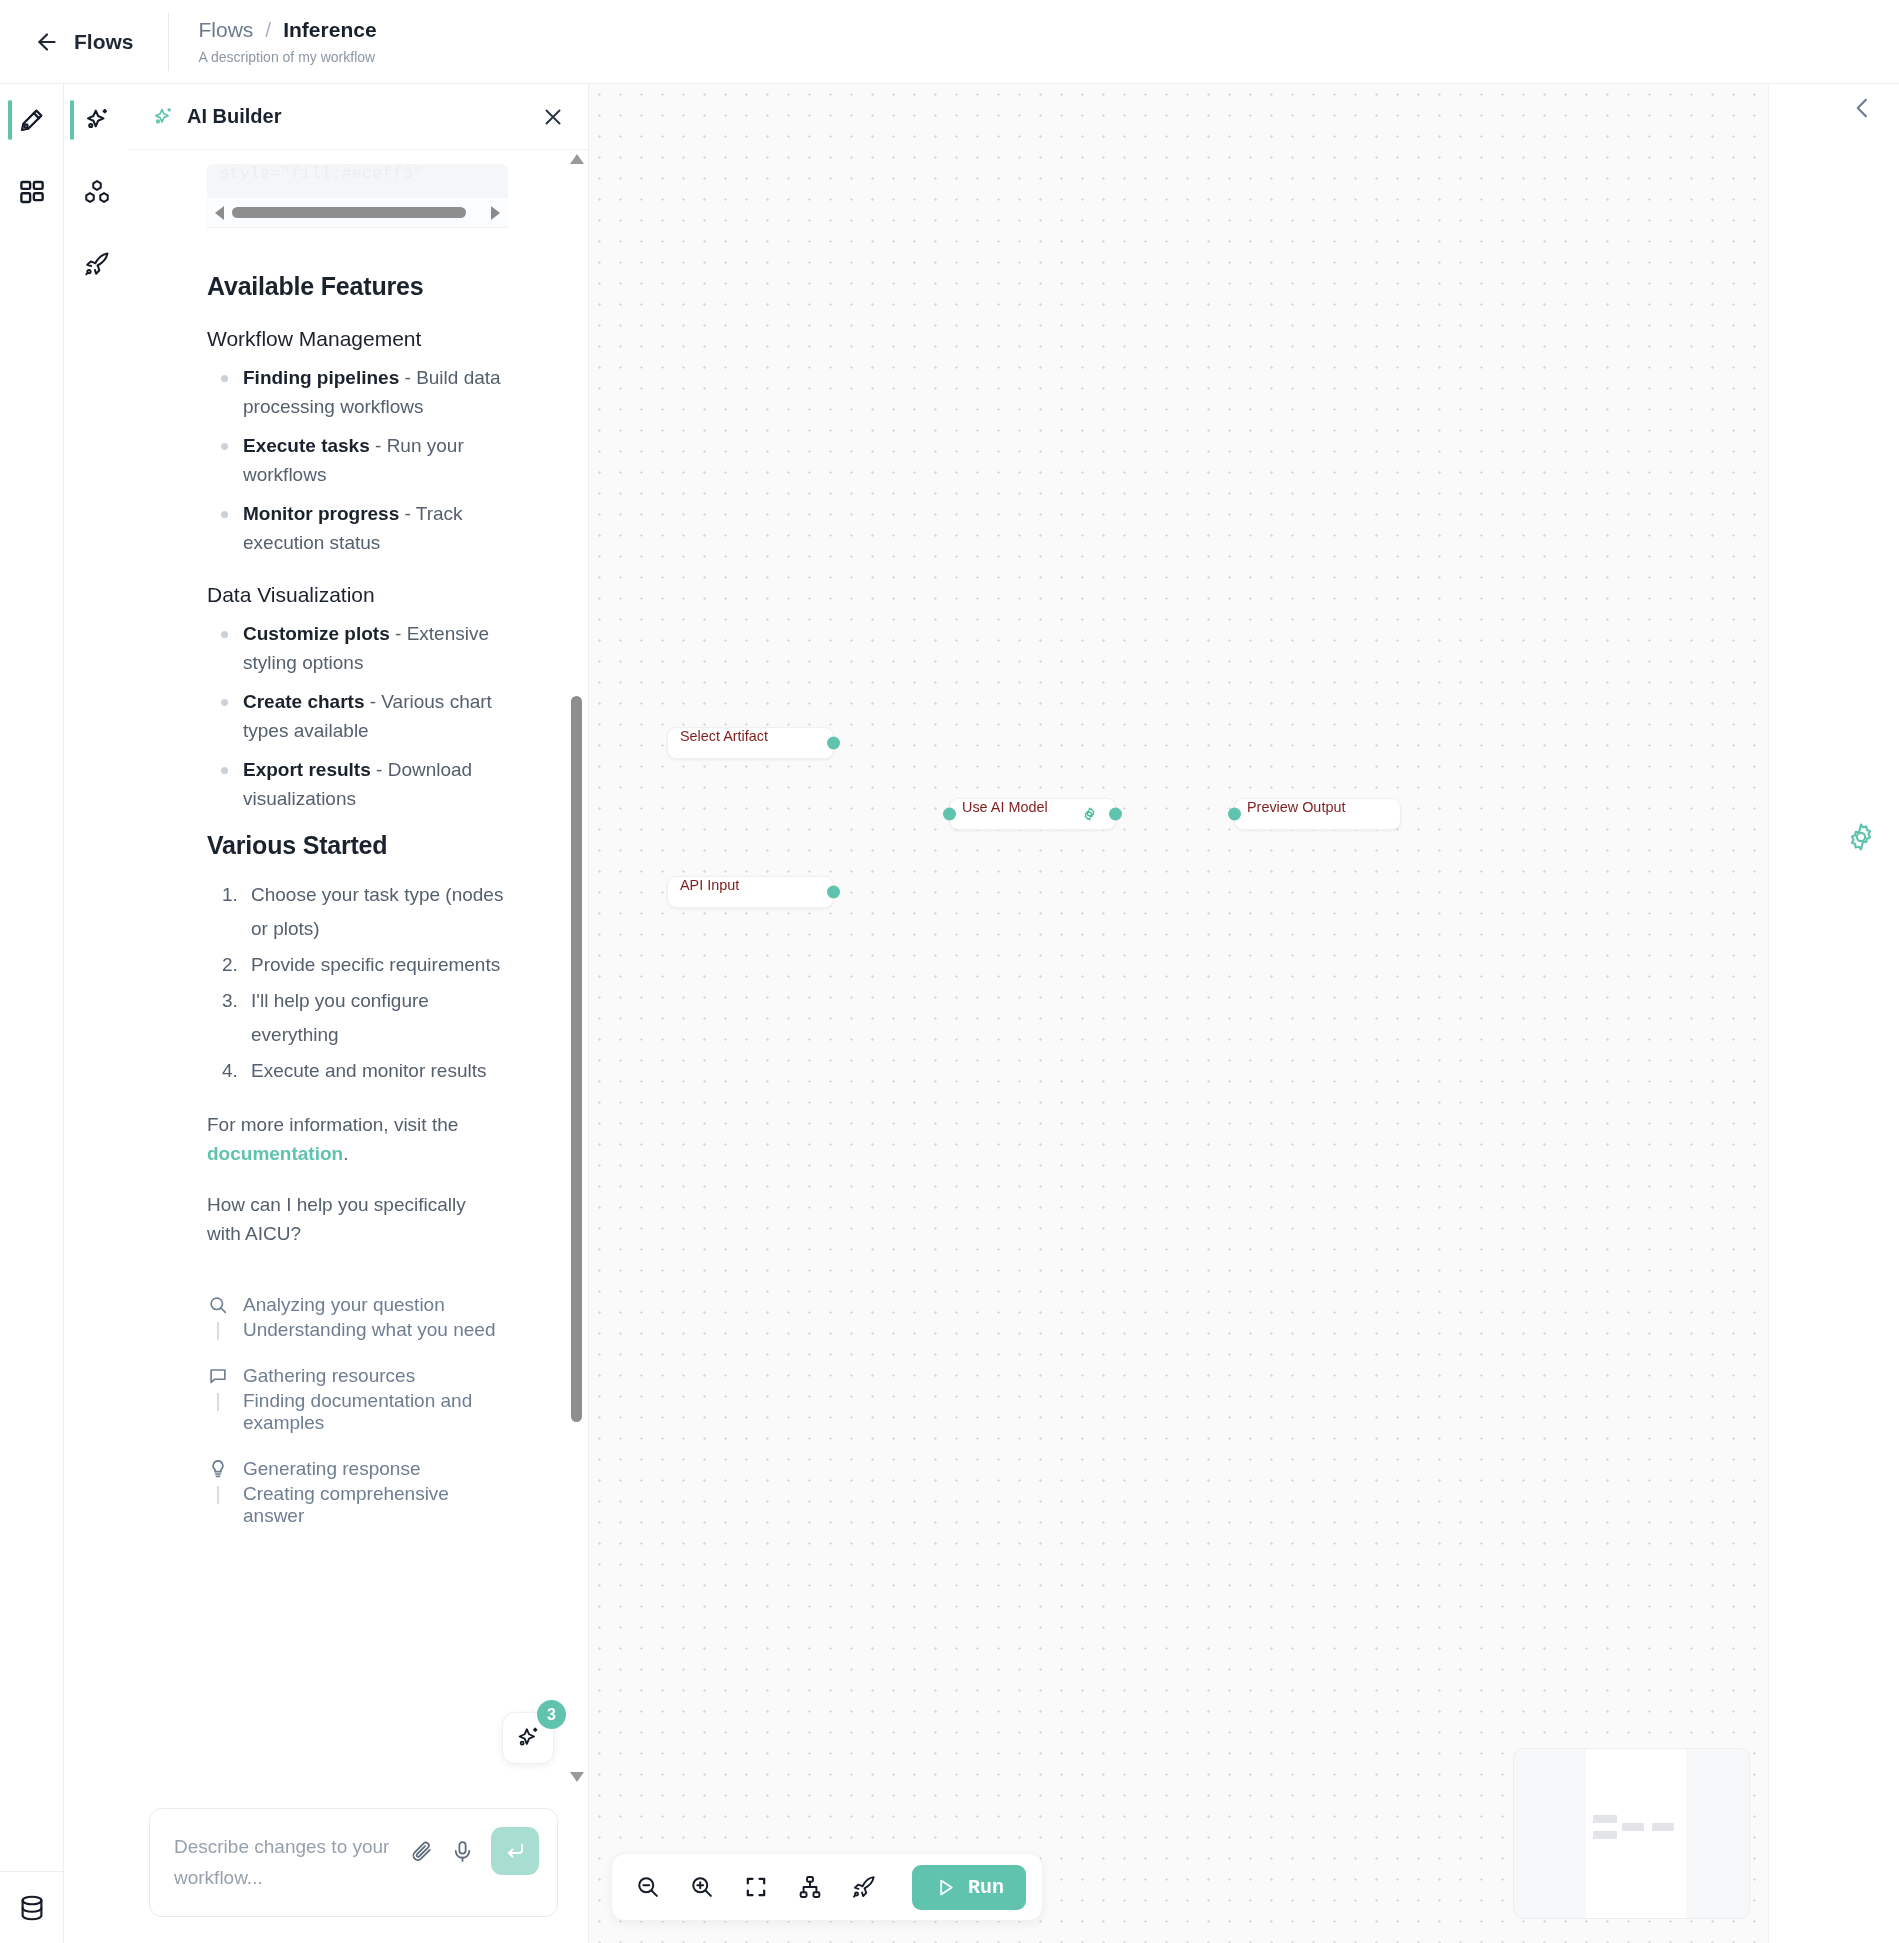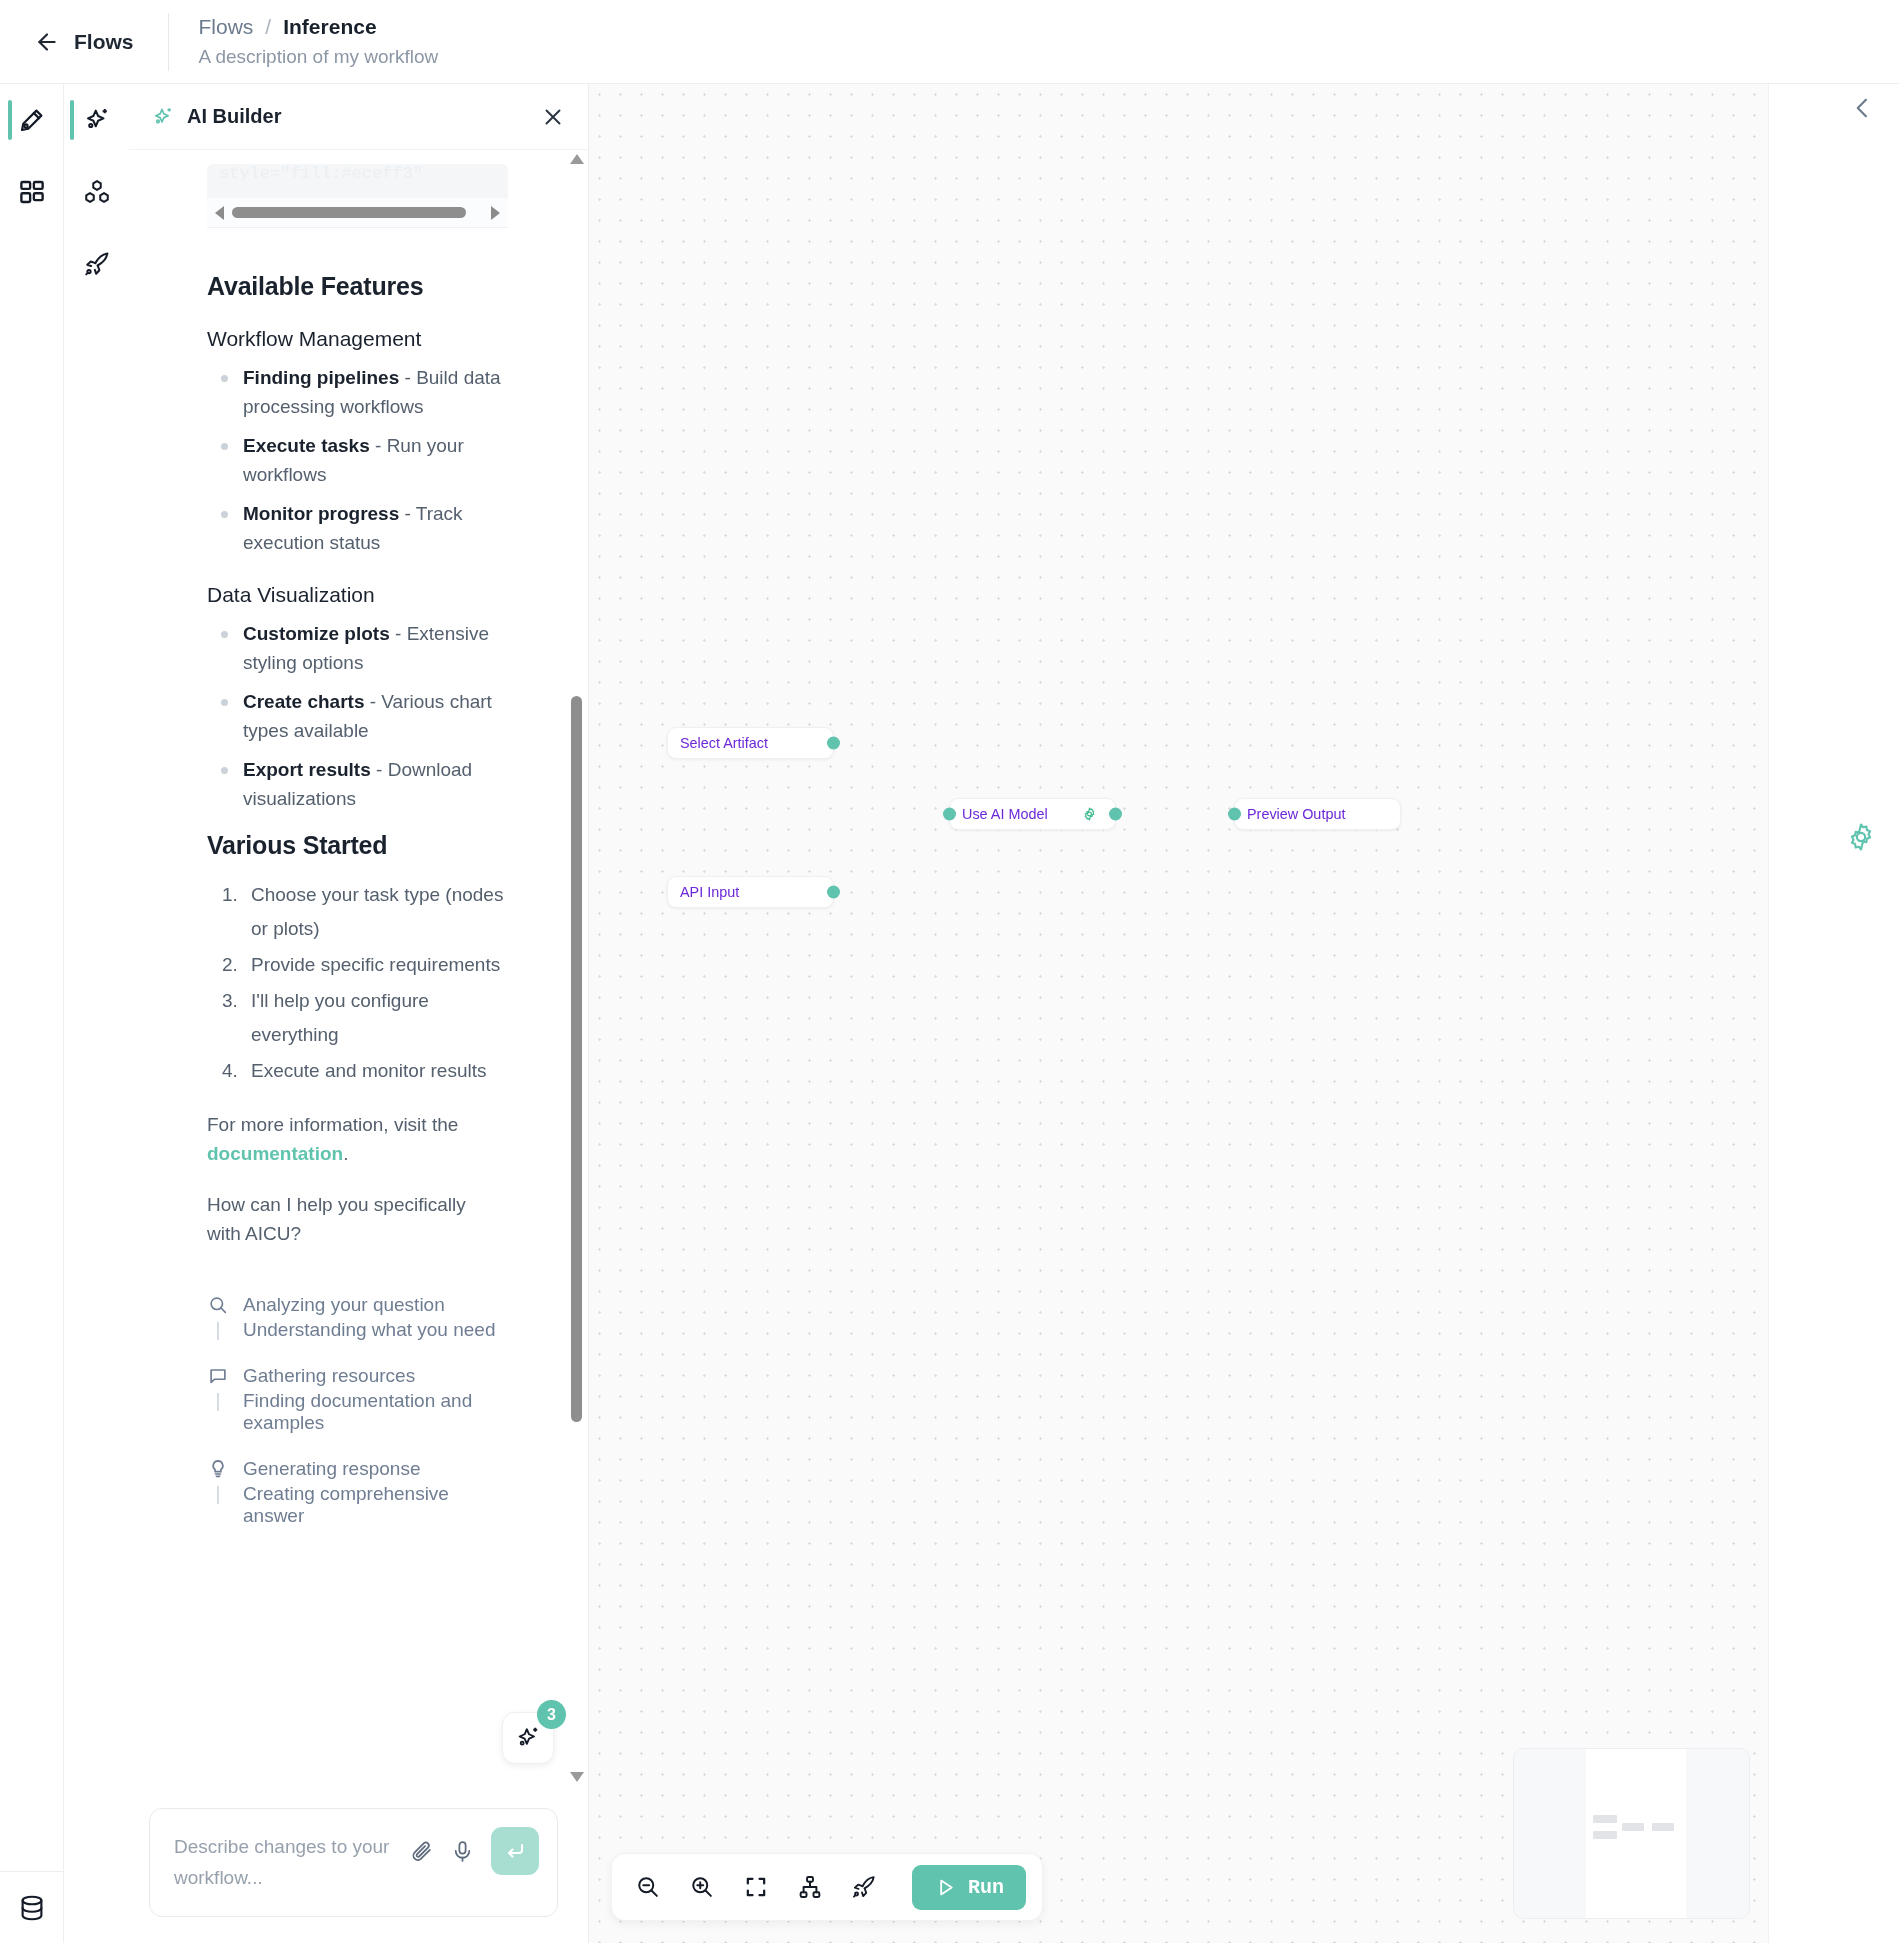--- a/index.html
+++ b/index.html
@@ -22,21 +22,21 @@
     padding: 0 34px; height: 84px; cursor: pointer;
     font-size: 21px; font-weight: 600; color: #1f2733;
   }
   .back-arrow { width: 26px; height: 26px; display:block; }
   .topbar-div { width: 1px; height: 58px; background: #e6e8ec; }
   .crumbwrap { padding-left: 30px; }
   .crumbs { display: flex; align-items: baseline; gap: 12px; font-size: 21px; }
   .crumb-link { color: #6b7a8d; cursor: pointer; }
   .crumb-sep { color: #aab3bf; }
   .crumb-cur { color: #17202b; font-weight: 700; }
-  .crumb-desc { font-size: 19px; color: #8c97a5; margin-top: 7px; }
+  .crumb-desc { font-size: 14px; color: #8c97a5; margin-top: 7px; }
 
   
   .rail {
     position: absolute; top: 84px; bottom: 0; background: #fff;
     border-right: 1px solid #eceef1;
   }
   .rail-1 { left: 0; width: 64px; }
   .rail-2 { left: 64px; width: 66px; }
   .rail-item {
     position: relative; width: 100%; height: 72px;
@@ -181,22 +181,22 @@
     cursor: pointer;
   }
   .gear-float {
     position: absolute; top: 737px; right: 22px; width: 32px; height: 32px;
     cursor: pointer;
   }
 
   
   .node {
     position: absolute; background: #ffffff; border: 1px solid #f0f0f2;
-    border-radius: 9px; height: 32px; display: flex; align-items: center;
-    padding: 0 12px; font-size: 14.4px; color: #6d28d9;
+    border-radius: 9px; height: 32px; display: flex; 
+    padding: 0 12px; font-size: 14.4px; color: #7f1d1d;
     box-shadow: 0 1px 3px rgba(20,30,45,.06); cursor: pointer;
   }
   .port {
     position: absolute; width: 13px; height: 13px; border-radius: 50%;
     background: #5fc3ae; top: 50%; transform: translateY(-50%);
   }
   .port.out { right: -7px; }
   .port.in { left: -7px; }
   .node-gear { position: absolute; right: 18px; top: 50%; transform: translateY(-50%); width: 15px; height: 15px; }
 

